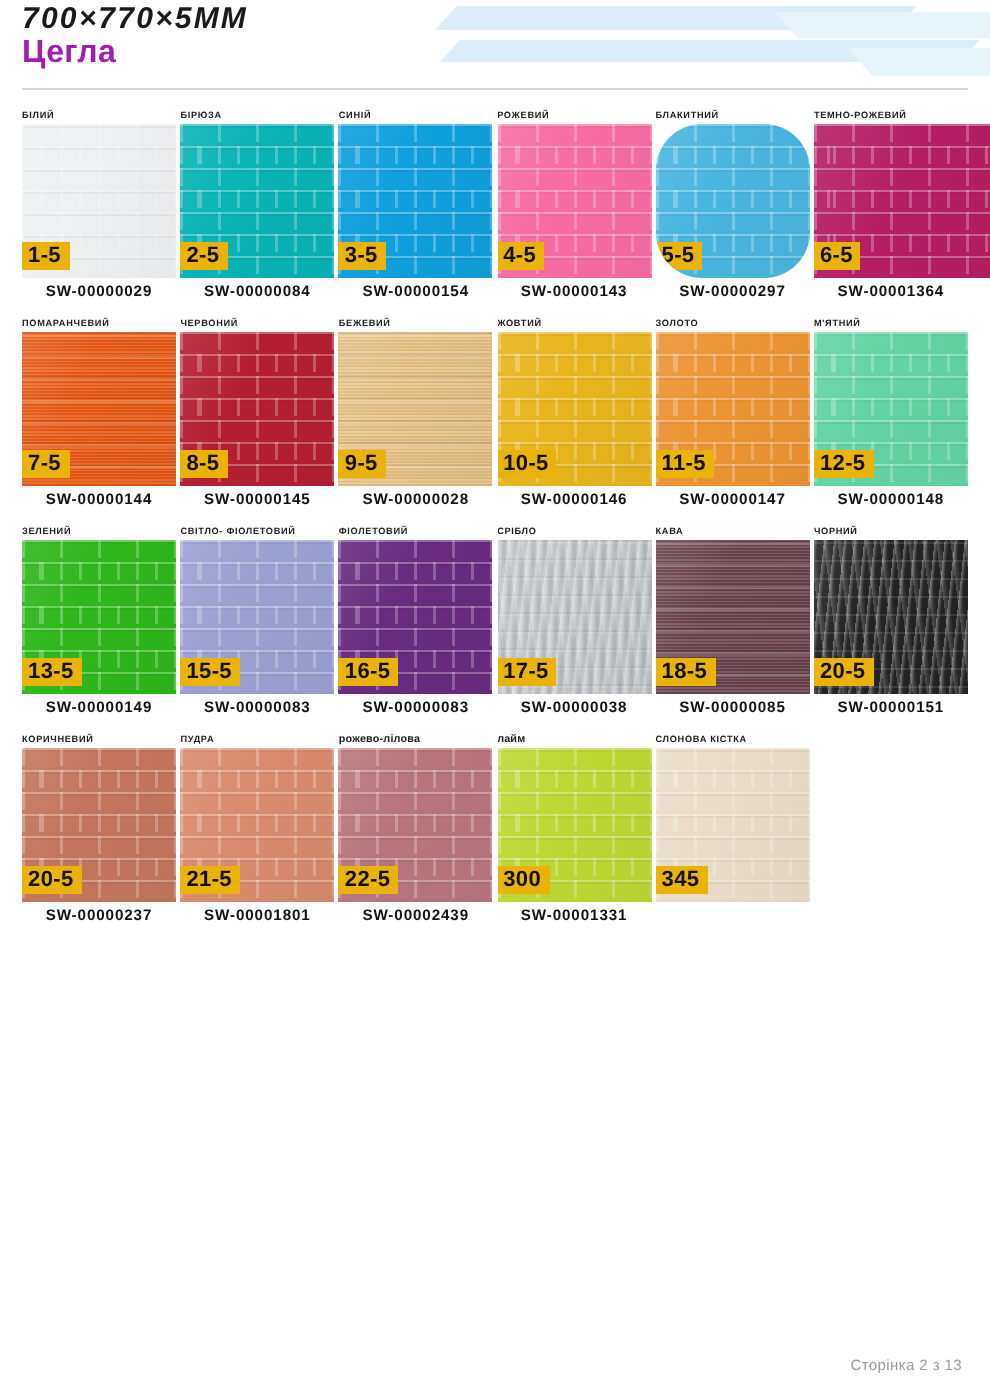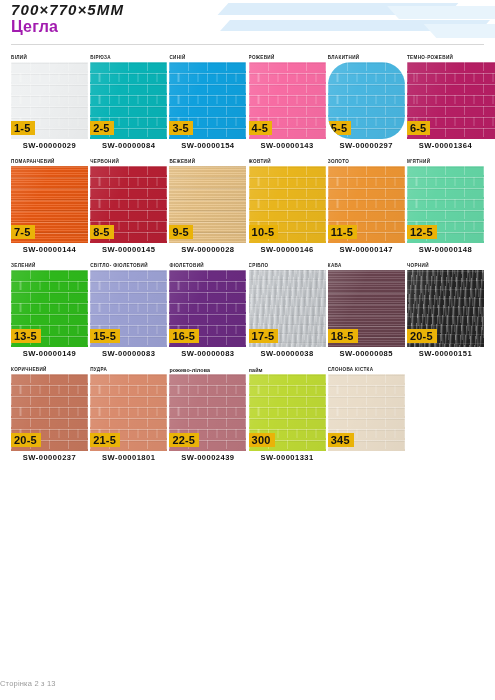--- a/index.html
+++ b/index.html
@@ -261,21 +261,21 @@
     height: 13px;
     white-space: nowrap;
   }
 
   
   #footer {
     position: absolute;
     left: 0;
     right: 14px;
     bottom: 10px;
-    text-align: left;
+    text-align: right;
   }
   #page-indicator {
     font-size: 7.5px;
     color: #9a9a9a;
     letter-spacing: 0.2px;
   }
 </style>
 </head>
 <body>
 

